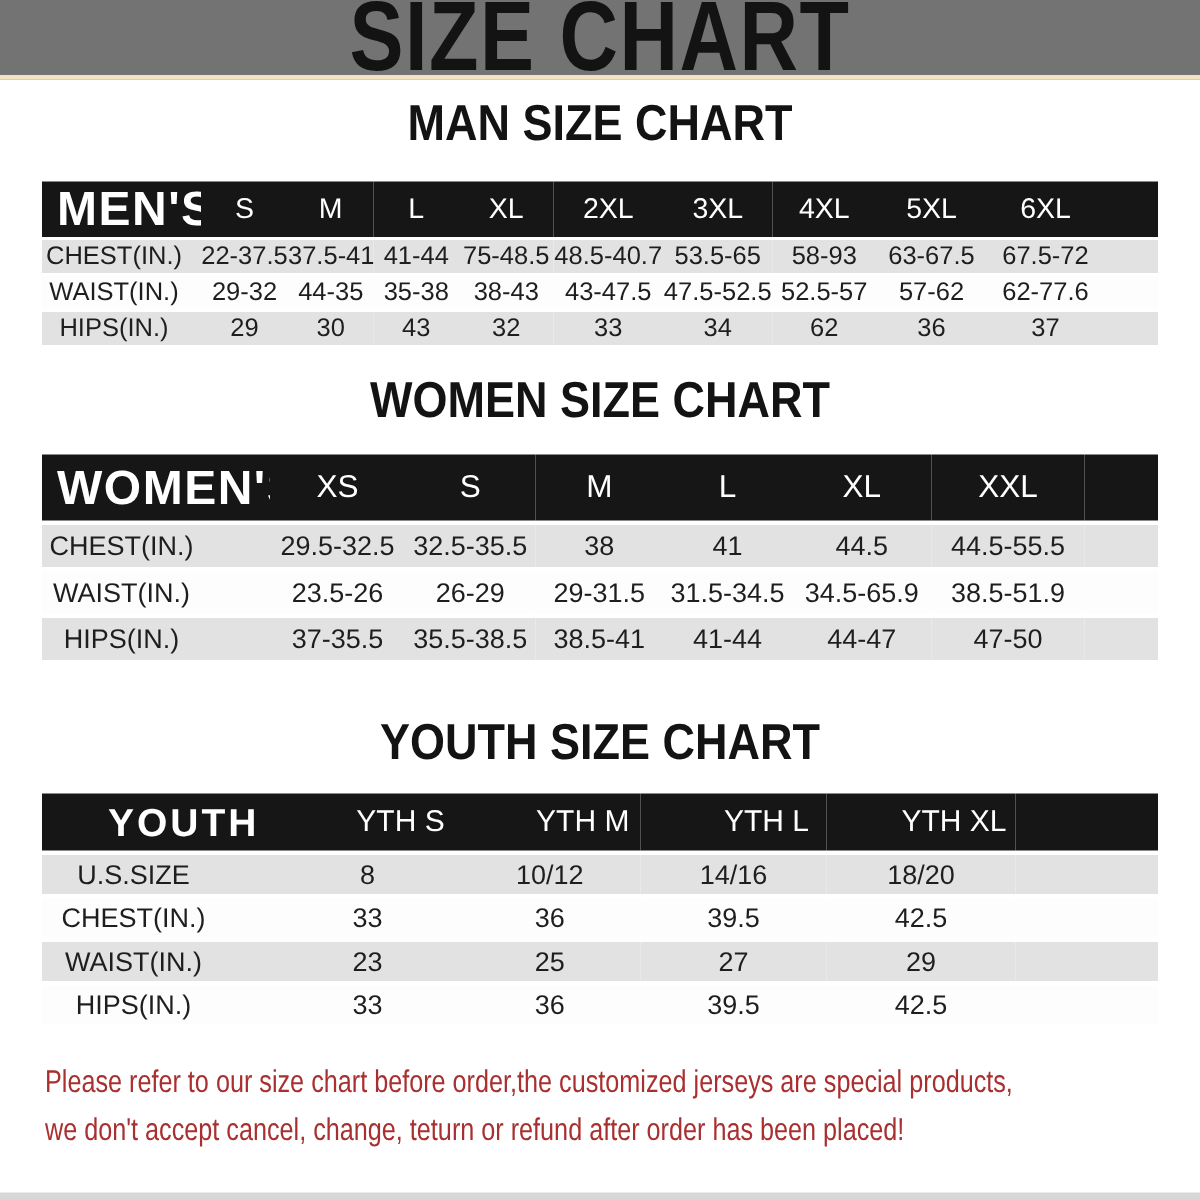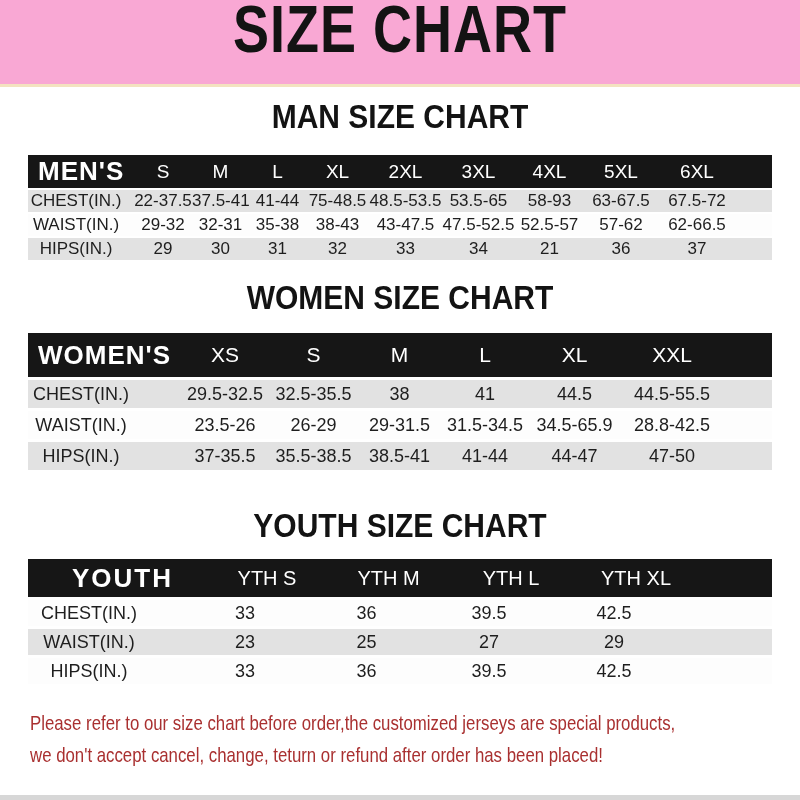--- a/index.html
+++ b/index.html
@@ -6,24 +6,24 @@
   html, body {
     margin: 0; padding: 0;
     width: 800px; height: 800px;
     background: #ffffff;
     overflow: hidden;
     font-family: "Liberation Sans", sans-serif;
     position: relative;
   }
   
   .banner {
-    height: 87px;
-    background: #f9a8d4;
+    height: 53px;
+    background: #737373;
     border-bottom: 3px solid #f3e3c0;
-    display: flex; justify-content: center;
+    display: flex; align-items: center; justify-content: center;
   }
   .banner-title {
     display: inline-block;
     font-size: 54px; font-weight: bold; color: #131313;
     letter-spacing: 1px;
     transform: scaleY(1.22);
   }
   
   h2.section-heading {
     margin: 0; padding: 0;
@@ -59,21 +59,21 @@
   }
   .men   .head-row th { height: 33px; font-size: 19px; }
   .women .head-row th { height: 44px; font-size: 21px; }
   .youth .head-row th { height: 38px; font-size: 20px; padding-left: 44px; }
   th.brand {
     text-align: left;
     padding-left: 10px;
     font-weight: bold;
     letter-spacing: 1px;
   }
-  .men th.brand, .women th.brand { font-size: 26px; }
+  .men th.brand, .women th.brand { font-size: 32px; }
   .youth th.brand { font-size: 26px; letter-spacing: 2px; }
   tbody tr.gray  td { background: #e2e2e2; }
   tbody tr.white td { background: #fdfdfd; }
   tbody td { color: #1e1e1e; }
   .men   tbody td { height: 22px; font-size: 17px; }
   .women tbody td { height: 28px; font-size: 18px; }
   .youth tbody td { height: 26px; font-size: 18px; }
   .men   td.row-label { padding-right: 10px; }
   .women td.row-label { padding-right: 46px; }
   .youth td.row-label { padding-right: 34px; }
@@ -134,49 +134,49 @@
       <th></th>
     </tr>
   </thead>
   <tbody>
     <tr class="gray">
       <td class="row-label">CHEST(IN.)</td>
       <td>22-37.5</td>
       <td>37.5-41</td>
       <td>41-44</td>
       <td>75-48.5</td>
-      <td>48.5-53.5</td>
+      <td>48.5-40.7</td>
       <td>53.5-65</td>
       <td>58-93</td>
       <td>63-67.5</td>
       <td>67.5-72</td>
       <td></td>
     </tr>
     <tr class="white">
       <td class="row-label">WAIST(IN.)</td>
       <td>29-32</td>
-      <td>32-31</td>
+      <td>44-35</td>
       <td>35-38</td>
       <td>38-43</td>
       <td>43-47.5</td>
       <td>47.5-52.5</td>
       <td>52.5-57</td>
       <td>57-62</td>
-      <td>62-66.5</td>
+      <td>62-77.6</td>
       <td></td>
     </tr>
     <tr class="gray">
       <td class="row-label">HIPS(IN.)</td>
       <td>29</td>
       <td>30</td>
-      <td>31</td>
+      <td>43</td>
       <td>32</td>
       <td>33</td>
       <td>34</td>
-      <td>21</td>
+      <td>62</td>
       <td>36</td>
       <td>37</td>
       <td></td>
     </tr>
   </tbody>
 </table>
 
 <h2 class="section-heading" id="women-heading">WOMEN SIZE CHART</h2>
 
 <table class="size-table women">
@@ -213,21 +213,21 @@
       <td>44.5-55.5</td>
       <td></td>
     </tr>
     <tr class="white">
       <td class="row-label">WAIST(IN.)</td>
       <td>23.5-26</td>
       <td>26-29</td>
       <td>29-31.5</td>
       <td>31.5-34.5</td>
       <td>34.5-65.9</td>
-      <td>28.8-42.5</td>
+      <td>38.5-51.9</td>
       <td></td>
     </tr>
     <tr class="gray">
       <td class="row-label">HIPS(IN.)</td>
       <td>37-35.5</td>
       <td>35.5-38.5</td>
       <td>38.5-41</td>
       <td>41-44</td>
       <td>44-47</td>
       <td>47-50</td>
@@ -251,20 +251,28 @@
     <tr class="head-row">
       <th class="brand">YOUTH</th>
       <th>YTH S</th>
       <th>YTH M</th>
       <th>YTH L</th>
       <th>YTH XL</th>
       <th></th>
     </tr>
   </thead>
   <tbody>
+    <tr class="gray">
+      <td class="row-label">U.S.SIZE</td>
+      <td>8</td>
+      <td>10/12</td>
+      <td>14/16</td>
+      <td>18/20</td>
+      <td></td>
+    </tr>
     <tr class="white">
       <td class="row-label">CHEST(IN.)</td>
       <td>33</td>
       <td>36</td>
       <td>39.5</td>
       <td>42.5</td>
       <td></td>
     </tr>
     <tr class="gray">
       <td class="row-label">WAIST(IN.)</td>

